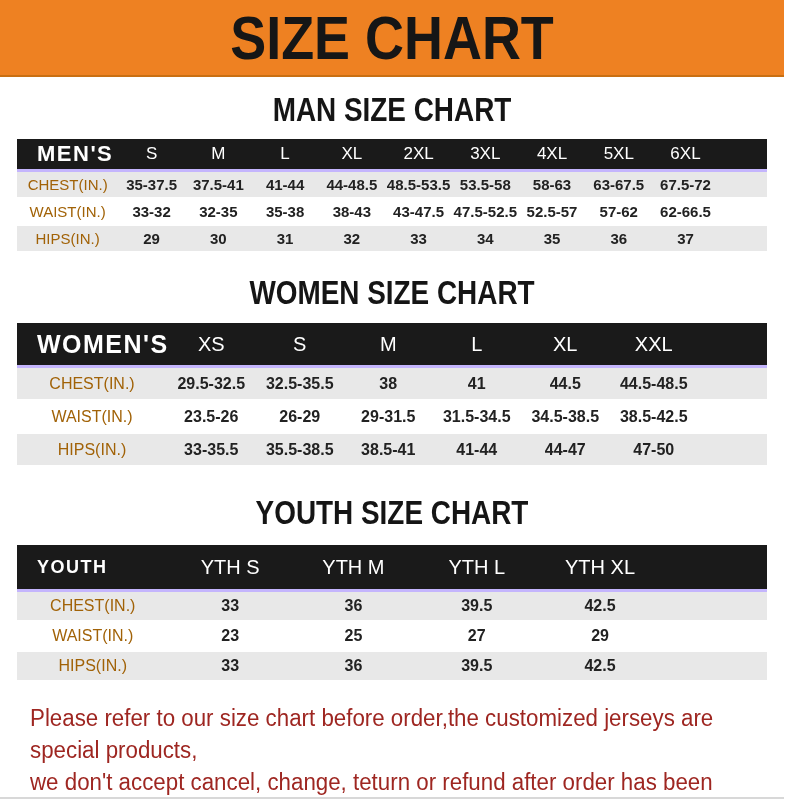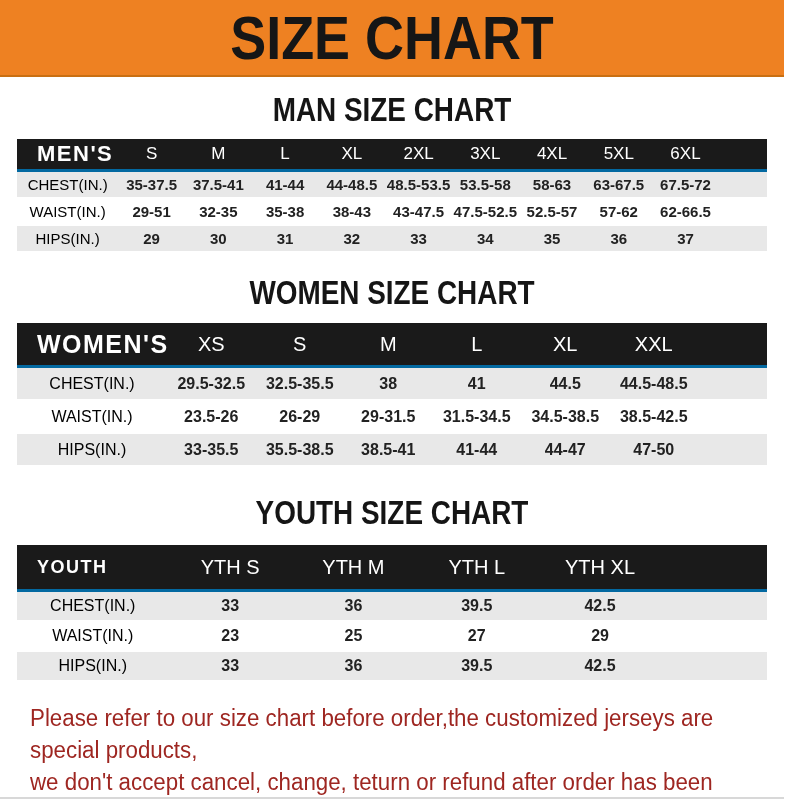--- a/index.html
+++ b/index.html
@@ -31,30 +31,30 @@
   .section-women .section-title{margin:22px 0 12px;}
   .section-youth .section-title{margin:28px 0 14px;}
 
   
   .size-table{
     width:750px;margin:0 auto;border-collapse:separate;border-spacing:0;
     table-layout:fixed;
   }
   .size-table th{
     background:#1a1a1a;color:#ffffff;font-weight:normal;text-align:center;
-    border-bottom:3px solid #0369a1;padding:0;white-space:nowrap;overflow:hidden;
+    border-bottom:3px solid #c4b5fd;padding:0;white-space:nowrap;overflow:hidden;
   }
   .size-table th.label-col{
     text-align:left;padding-left:20px;font-weight:bold;letter-spacing:1.5px;
   }
   .size-table td{
     text-align:center;color:#222222;font-weight:bold;padding:0;
     border-bottom:2px solid #ffffff;white-space:nowrap;overflow:hidden;
   }
-  .size-table td.row-label{font-weight:normal;color:#000000;}
+  .size-table td.row-label{font-weight:normal;color:#a16207;}
   .size-table tbody tr:nth-child(odd) td{background:#e8e8e8;}
   .size-table tbody tr:nth-child(even) td{background:#ffffff;}
 
   .tbl-men   th{height:30px;font-size:17px;}
   .tbl-men   th.label-col{font-size:22px;}
   .tbl-men   td{height:25px;font-size:15px;}
 
   .tbl-women th{height:42px;font-size:20px;text-align:center;}
   .tbl-women th.label-col{font-size:25px;}
   .tbl-women td{height:31px;font-size:16px;}
@@ -123,21 +123,21 @@
               <td>44-48.5</td>
               <td>48.5-53.5</td>
               <td>53.5-58</td>
               <td>58-63</td>
               <td>63-67.5</td>
               <td>67.5-72</td>
               <td></td>
             </tr>
             <tr>
               <td class="row-label">WAIST(IN.)</td>
-              <td>29-51</td>
+              <td>33-32</td>
               <td>32-35</td>
               <td>35-38</td>
               <td>38-43</td>
               <td>43-47.5</td>
               <td>47.5-52.5</td>
               <td>52.5-57</td>
               <td>57-62</td>
               <td>62-66.5</td>
               <td></td>
             </tr>

